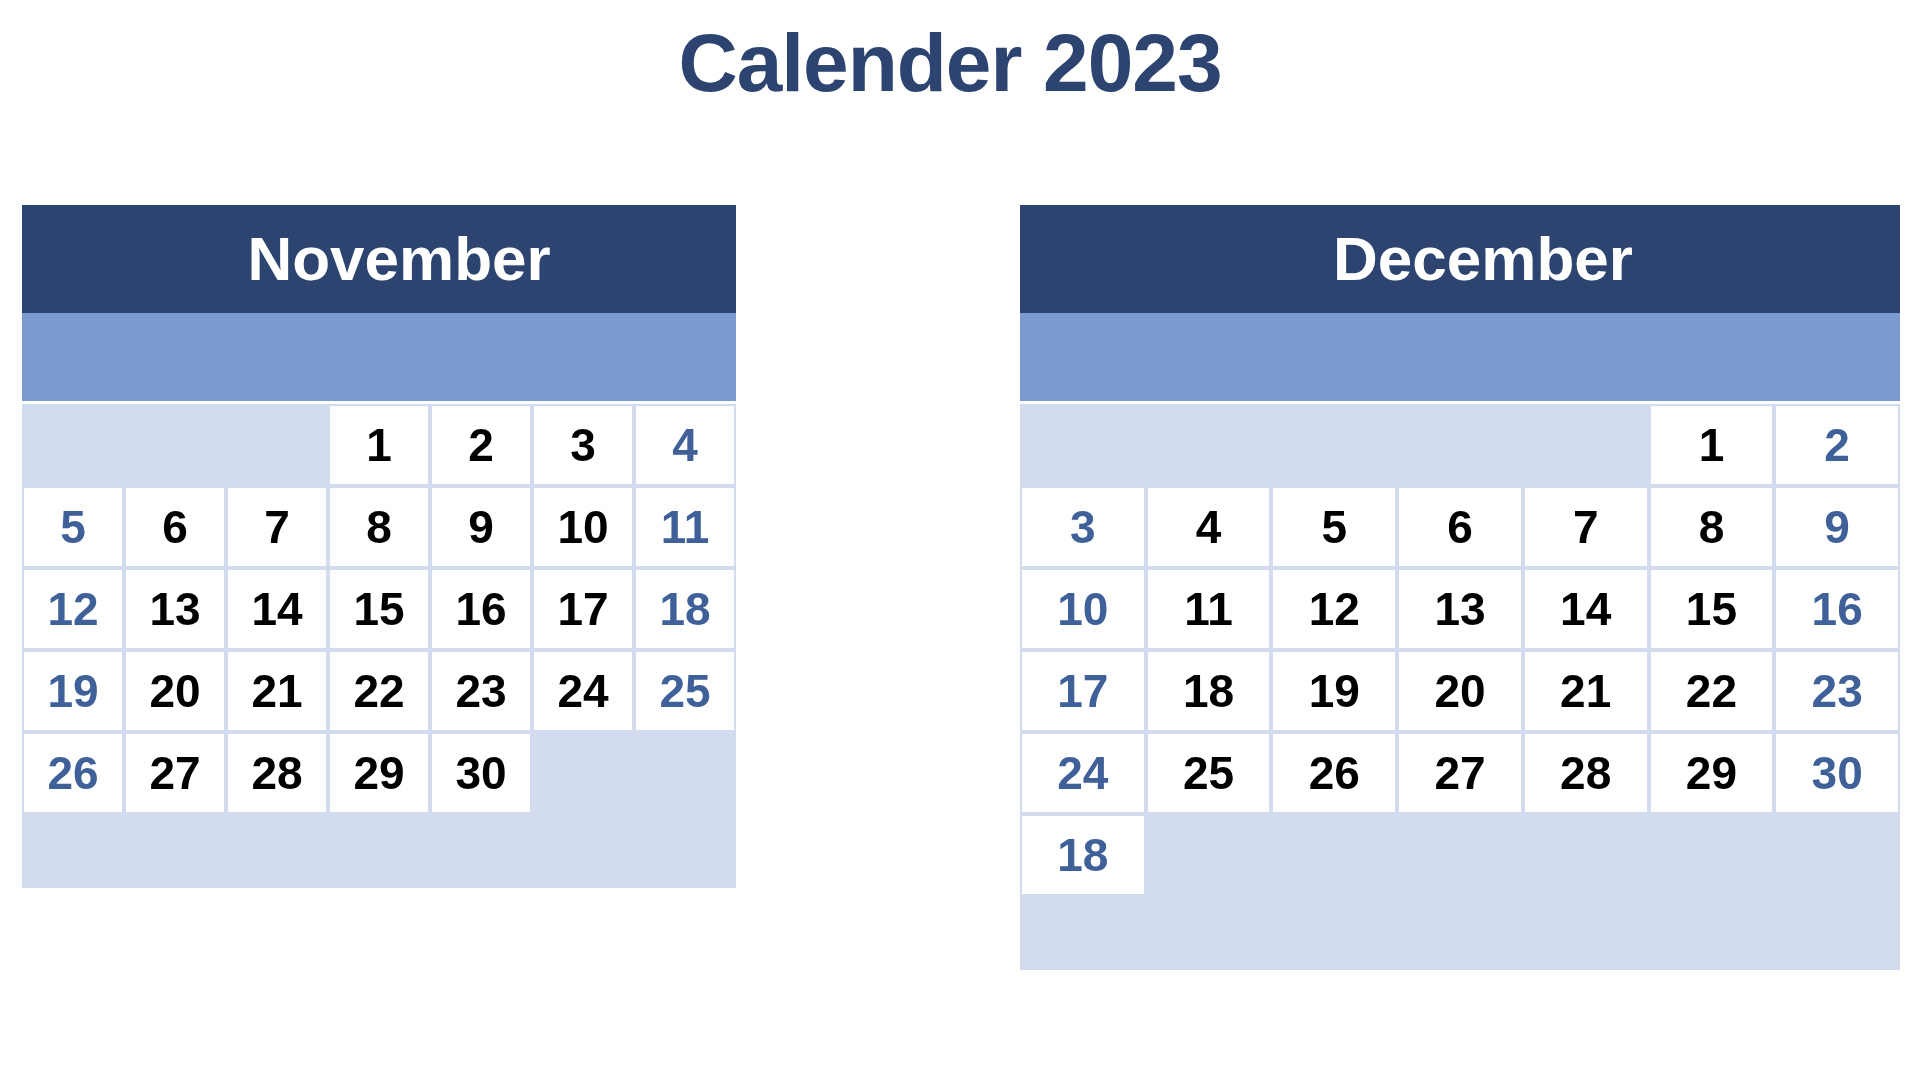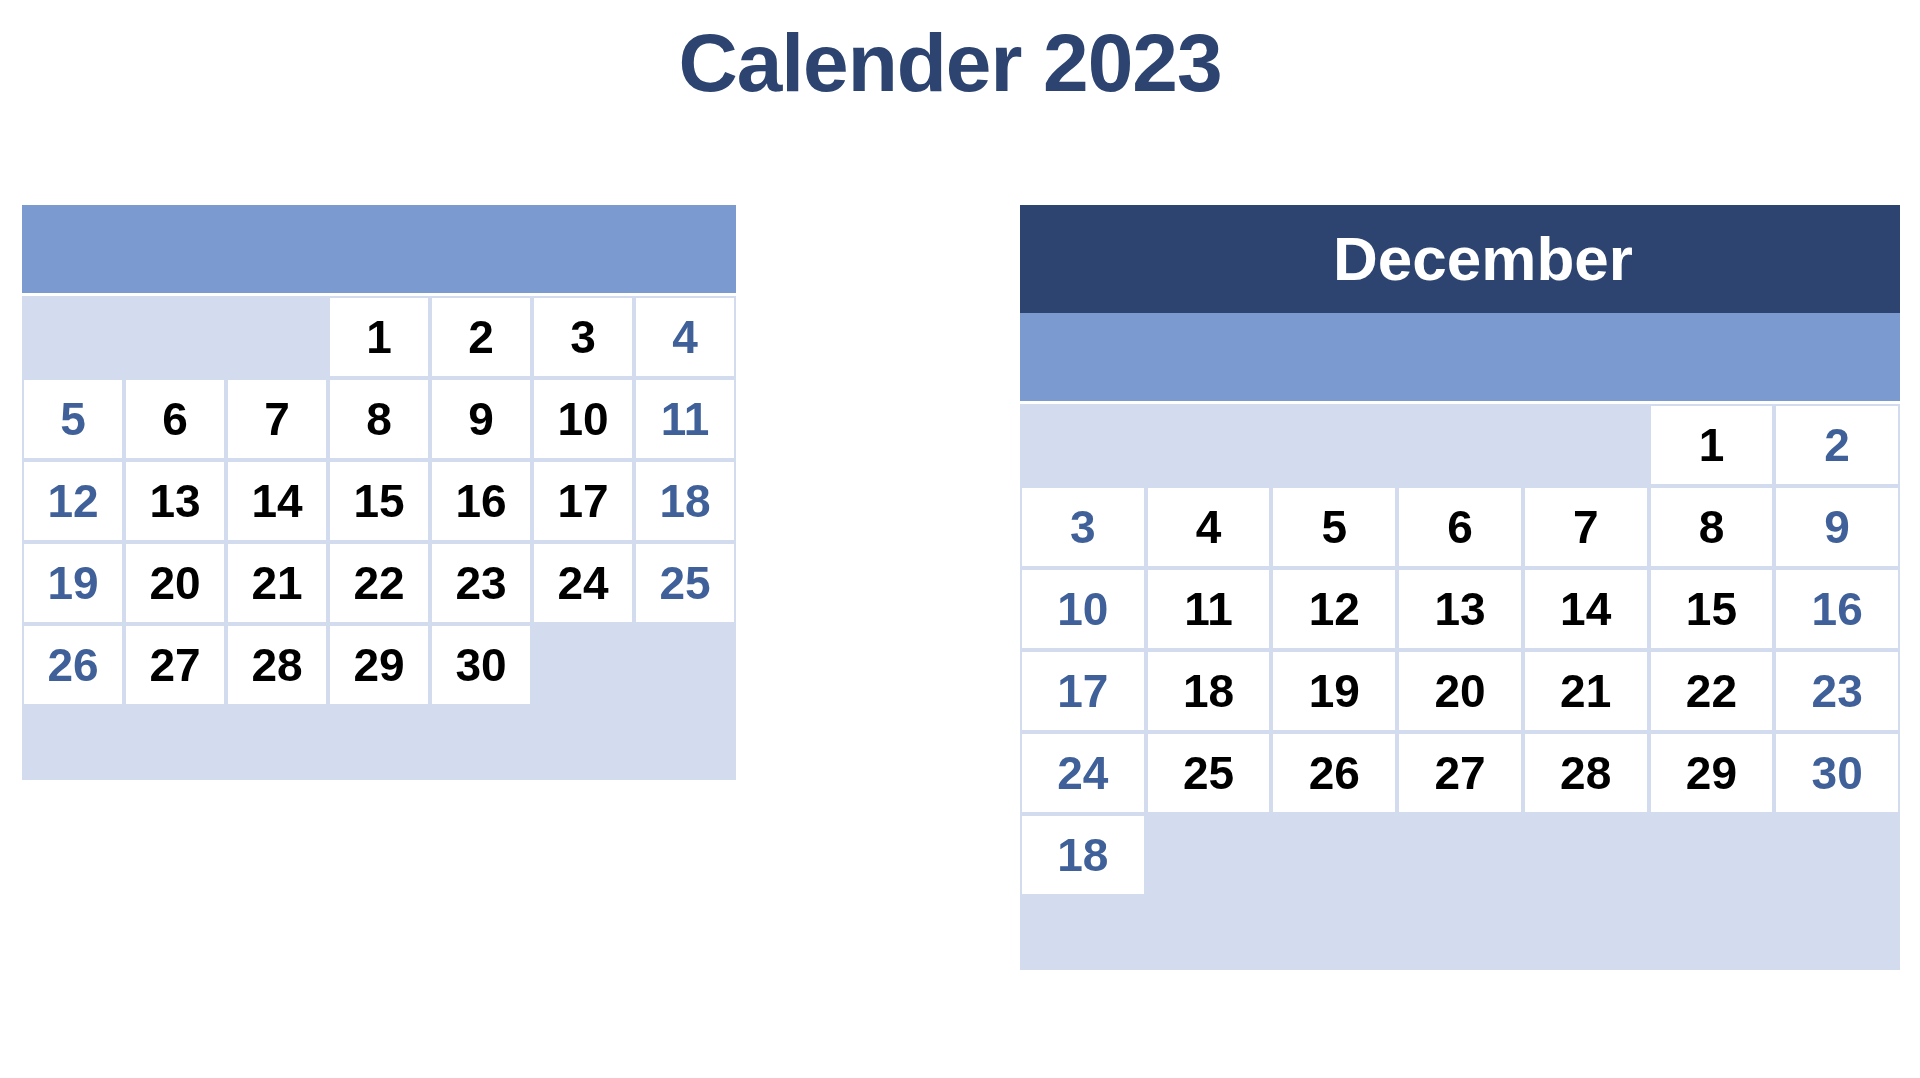--- a/index.html
+++ b/index.html
@@ -111,20 +111,21 @@
   }
 </style>
 </head>
 <body>
 
 <div id="page-title">Calender 2023</div>
 
 <div id="calendars">
 
   <div class="month-panel november">
+    <div class="month-header">November</div>
     <div class="weekday-band">
       <div class="weekday-cell"></div>
       <div class="weekday-cell"></div>
       <div class="weekday-cell"></div>
       <div class="weekday-cell"></div>
       <div class="weekday-cell"></div>
       <div class="weekday-cell"></div>
       <div class="weekday-cell"></div>
     </div>
     <div class="date-grid">

